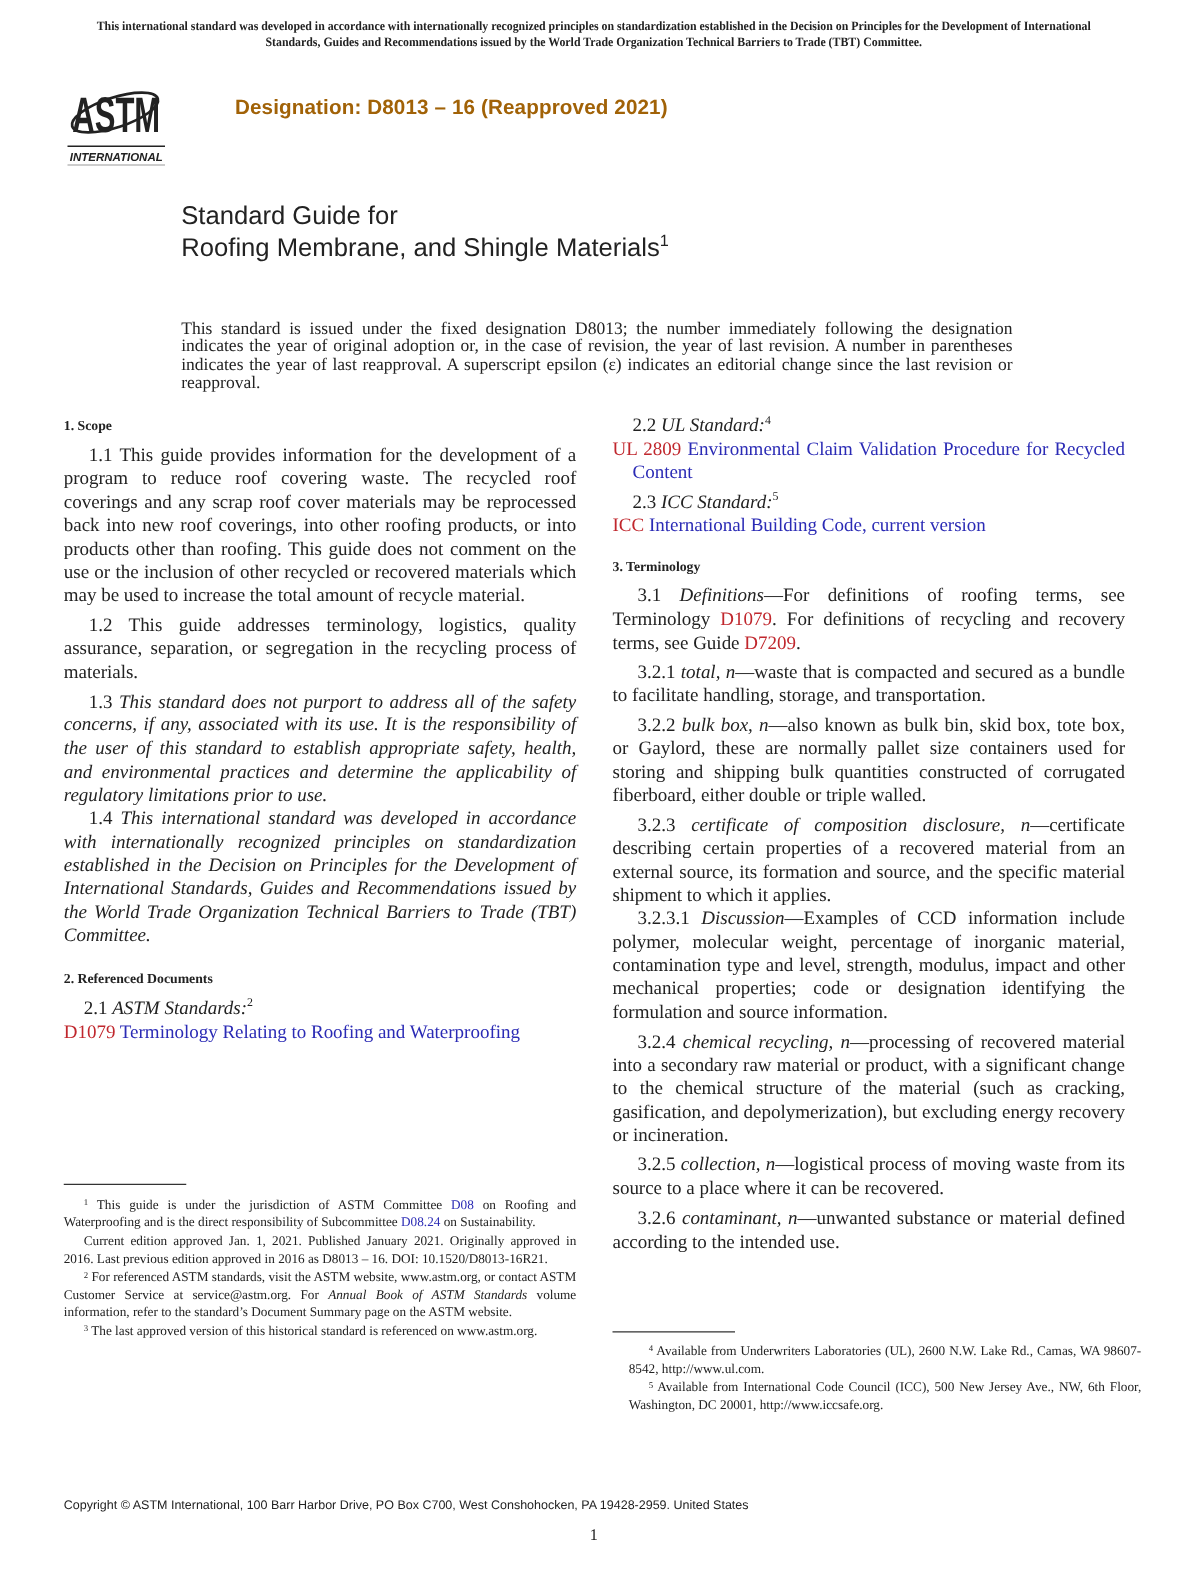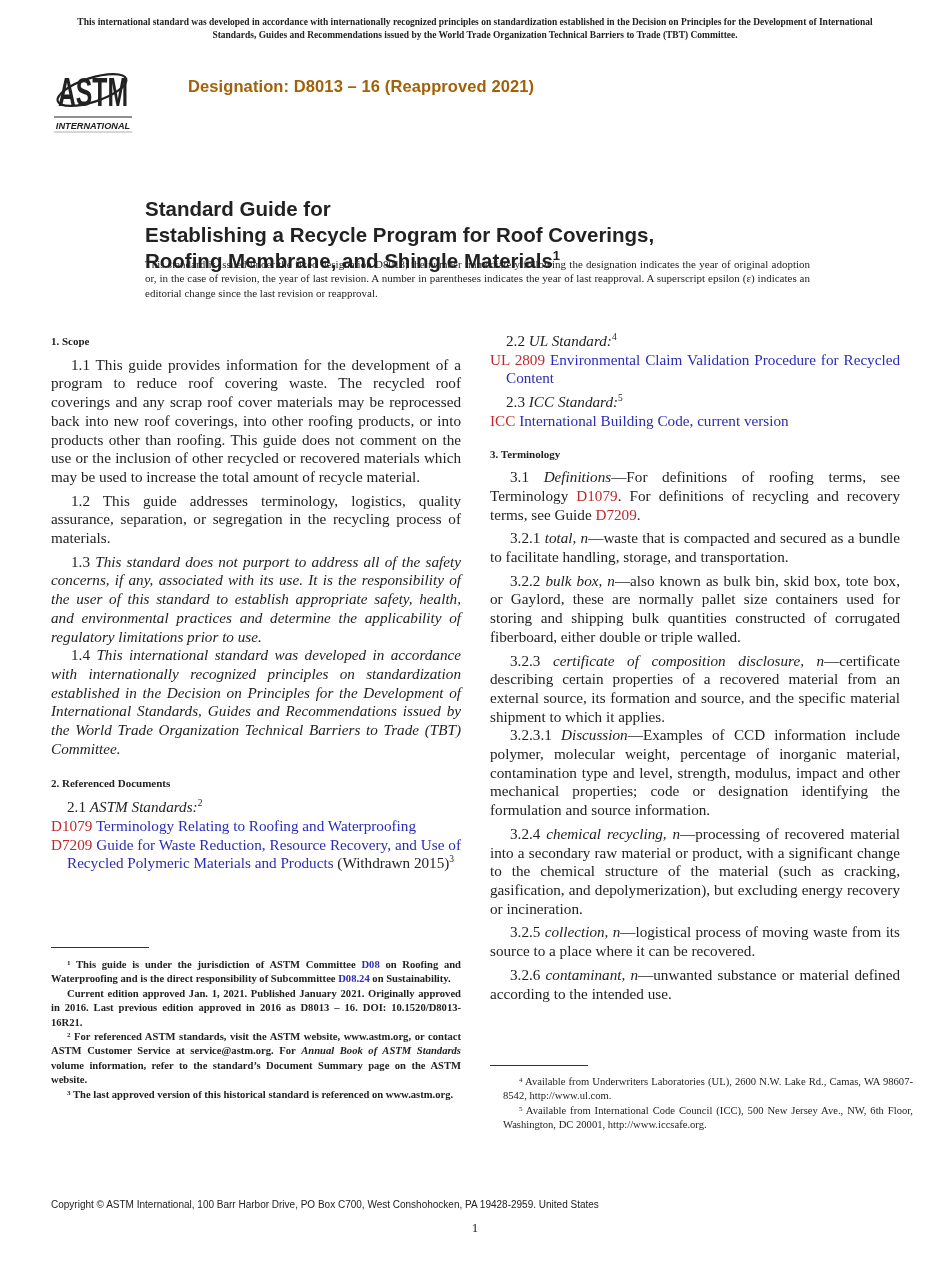--- a/index.html
+++ b/index.html
@@ -17,28 +17,28 @@
     position: absolute; top: 56px; left: 52px; width: 82px; height: 78px;
   }
   .designation {
     position: absolute; top: 77px; left: 145px;
     font-family: "Liberation Sans", sans-serif; font-weight: bold;
     font-size: 16.5px; color: #a16207; letter-spacing: 0.1px; margin-left: 43px;
   }
 
   .title-block {
     position: absolute; top: 160px; left: 145px; width: 700px;
-    font-family: "Liberation Sans", sans-serif; font-weight: bold;
-    font-size: 20.5px; line-height: 26px; color: #222; margin-top: 36px;
+    font-family: "Liberation Sans", sans-serif; font-weight: normal;
+    font-size: 20.5px; line-height: 26px; color: #222;
   }
   .title-block sup { font-size: 13px; vertical-align: 8px; line-height: 0; }
 
   .issue-note {
     position: absolute; top: 257px; left: 145px; width: 665px;
-    font-size: 11px; line-height: 14.3px; color: #222; text-align: justify;
+    font-size: 14px; line-height: 14.3px; color: #222; text-align: justify;
   }
 
   .col {
     position: absolute; width: 410px;
     font-size: 15.2px; line-height: 18.7px; text-align: justify; color: #222;
   }
   .col-left { left: 51px; top: 332px; }
   .col-right { left: 490px; top: 332px; }
 
   .sec-head { font-weight: bold; font-size: 11px; margin-bottom: 5px; }
@@ -46,21 +46,21 @@
   .p.tight { margin-bottom: 0; }
   .it { font-style: italic; }
   .red { color: #c0272d; margin-top: 33px; }
   .blue { color: #2b2bb5; }
   .ref { padding-left: 16px; text-indent: -16px; text-align: justify; }
   .sub { text-indent: 16px; }
   .sup { font-size: 9.5px; vertical-align: 6px; line-height: 0; }
   .gap { height: 11px; }
 
   .fn-rule { position: absolute; height: 1px; background: #333; width: 98px; }
-  .fn-left { position: absolute; left: 51px; top: 958px; width: 410px; font-weight: bold; }
+  .fn-left { position: absolute; left: 51px; top: 958px; width: 410px; }
   .fn-right { position: absolute; left: 490px; top: 1075px; width: 410px; margin-left: 13px; }
   .fn {
     font-size: 10.6px; line-height: 14.4px; text-align: justify; color: #222;
     text-indent: 16px;
   }
   .fn .fsup { font-size: 7px; vertical-align: 3px; line-height: 0; }
 
   .copyright {
     position: absolute; top: 1199px; left: 51px;
     font-family: "Liberation Sans", sans-serif; font-size: 10px; color: #222;
@@ -80,37 +80,35 @@
   <text x="41" y="50" text-anchor="middle" font-family="Liberation Sans, sans-serif" font-weight="bold" font-size="40" fill="#222" transform="scale(0.62 1)" transform-origin="41 40">ASTM</text>
   <line x1="2" y1="61" x2="80" y2="61" stroke="#222" stroke-width="1.2"></line>
   <text x="41" y="73" text-anchor="middle" font-family="Liberation Sans, sans-serif" font-weight="bold" font-style="italic" font-size="9.2" fill="#222">INTERNATIONAL</text>
   <line x1="2" y1="76" x2="80" y2="76" stroke="#999" stroke-width="0.8"></line>
 </svg>
 
 <div class="designation">Designation: D8013 – 16 (Reapproved 2021)</div>
 
 <div class="title-block">
   <div>Standard Guide for</div>
-  <div>Establishing a Recycle Program for Roof Coverings,</div>
   <div><span>Roofing Membrane, and Shingle Materials</span><sup>1</sup></div>
 </div>
 
 <div class="issue-note">This standard is issued under the fixed designation D8013; the number immediately following the designation indicates the year of original adoption or, in the case of revision, the year of last revision. A number in parentheses indicates the year of last reapproval. A superscript epsilon (ε) indicates an editorial change since the last revision or reapproval.</div>
 
 <div class="col col-left">
   <div class="sec-head">1.  Scope</div>
   <div class="p">1.1  This guide provides information for the development of a program to reduce roof covering waste. The recycled roof coverings and any scrap roof cover materials may be reprocessed back into new roof coverings, into other roofing products, or into products other than roofing. This guide does not comment on the use or the inclusion of other recycled or recovered materials which may be used to increase the total amount of recycle material.</div>
   <div class="p">1.2 This guide addresses terminology, logistics, quality assurance, separation, or segregation in the recycling process of materials.</div>
   <div class="p tight"><span>1.3 </span><span class="it">This standard does not purport to address all of the safety concerns, if any, associated with its use. It is the responsibility of the user of this standard to establish appropriate safety, health, and environmental practices and determine the applicability of regulatory limitations prior to use.</span></div>
   <div class="p"><span>1.4 </span><span class="it">This international standard was developed in accordance with internationally recognized principles on standardization established in the Decision on Principles for the Development of International Standards, Guides and Recommendations issued by the World Trade Organization Technical Barriers to Trade (TBT) Committee.</span></div>
   <div class="gap"></div>
   <div class="sec-head">2.  Referenced Documents</div>
   <div class="sub"><span>2.1  </span><span class="it">ASTM Standards:</span><span class="sup">2</span></div>
   <div class="ref"><span class="red">D1079</span> <span class="blue">Terminology Relating to Roofing and Waterproofing</span></div>
-  <div class="ref"><span class="red">D7209</span> <span class="blue">Guide for Waste Reduction, Resource Recovery, and Use of Recycled Polymeric Materials and Products</span><span> (Withdrawn 2015)</span><span class="sup">3</span></div>
 </div>
 
 <div class="col col-right">
   <div class="sub"><span>2.2  </span><span class="it">UL Standard:</span><span class="sup">4</span></div>
   <div class="ref p"><span class="red">UL  2809</span> <span class="blue">Environmental Claim Validation Procedure for Recycled Content</span></div>
   <div class="sub"><span>2.3  </span><span class="it">ICC Standard:</span><span class="sup">5</span></div>
   <div class="ref"><span class="red">ICC</span> <span class="blue">International Building Code, current version</span></div>
   <div class="gap" style="height:14px"></div>
   <div class="sec-head">3.  Terminology</div>
   <div class="p"><span>3.1  </span><span class="it">Definitions</span><span>—For definitions of roofing terms, see Terminology </span><span class="red">D1079</span><span>. For definitions of recycling and recovery terms, see Guide </span><span class="red">D7209</span><span>.</span></div>

